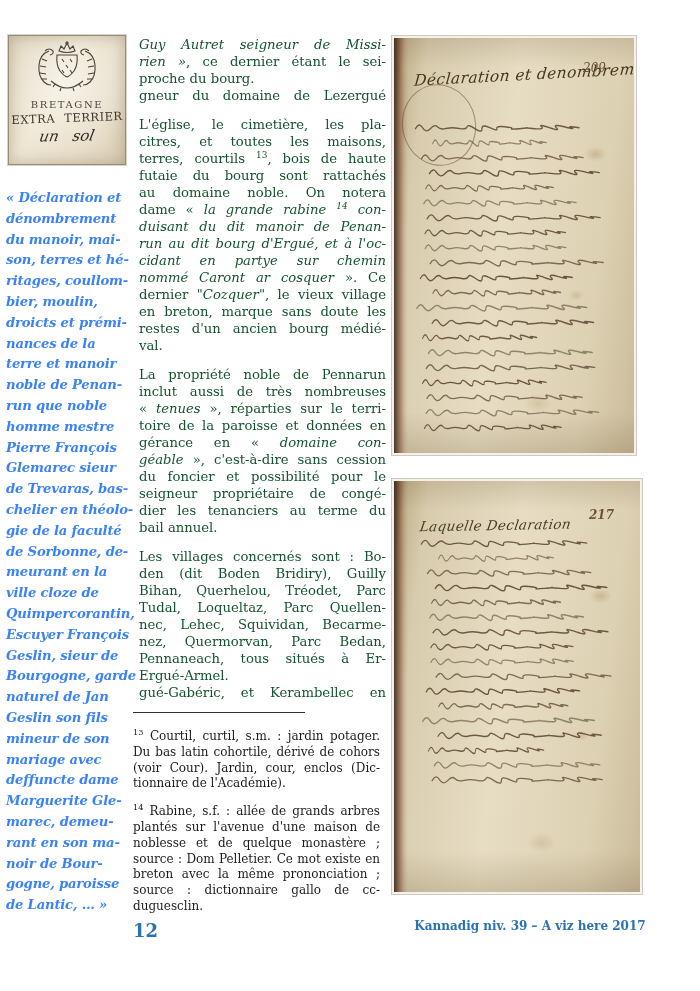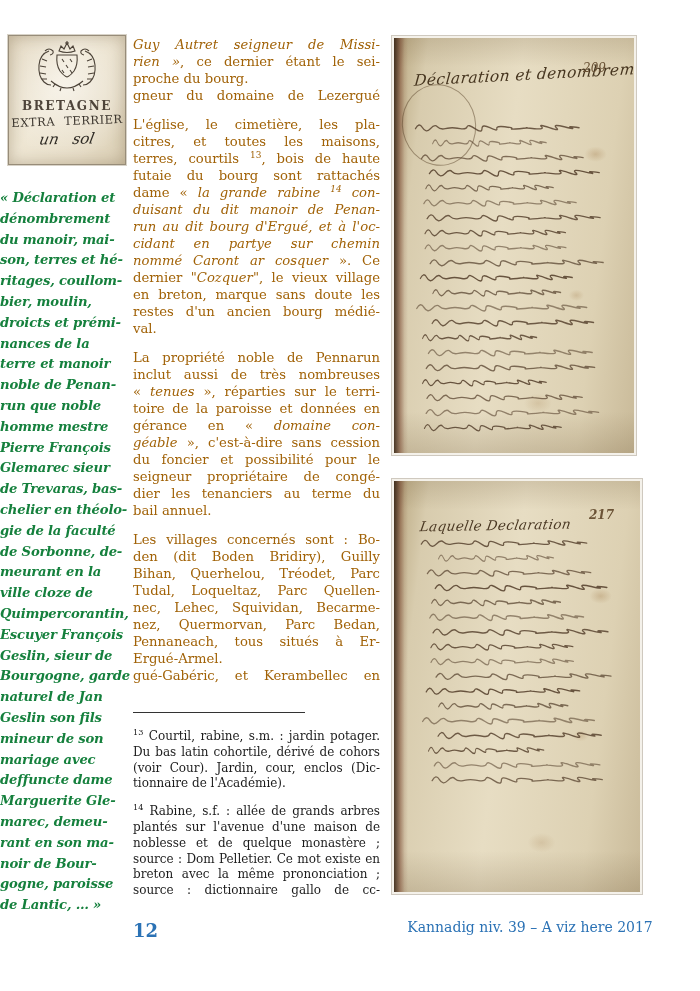--- a/index.html
+++ b/index.html
@@ -11,36 +11,36 @@
   .stamp{
     position:absolute;left:8px;top:35px;width:118px;height:130px;
     background:
       radial-gradient(90% 80% at 50% 40%, rgba(255,255,255,.5), transparent 70%),
       linear-gradient(120deg,#e2d7c0,#efe7d4 40%,#e6dcc6 75%,#d9cdb2);
     border:1px solid #978c79;
     box-shadow:inset 0 0 16px rgba(110,90,60,.35), 0 0 0 1px #d8d3c8;
     box-sizing:border-box;text-align:center;padding-top:3px;
   }
   .stamp svg{display:block;margin:0 auto;}
-  .stamp-region{font-size:12px;letter-spacing:1.6px;color:#4e443a;margin-top:-4px;font-weight:bold;}
+  .stamp-region{font-size:10px;letter-spacing:1.6px;color:#4e443a;margin-top:-4px;}
   .stamp-overprint{font-size:11.5px;color:#3a342c;letter-spacing:.5px;word-spacing:5px;
     transform:rotate(-2deg);margin-top:1px;font-variant:small-caps;}
   .stamp-value{font-size:15px;font-style:italic;color:#2f2b25;transform:skewX(-12deg) rotate(-1deg);
     word-spacing:9px;margin-top:2px;}
   
   .sidebar{
-    position:absolute;left:0;top:188px;width:124px;
-    color:#15803d;font-weight:bold;font-style:italic;
+    position:absolute;left:6px;top:188px;width:124px;
+    color:#3b82f6;font-weight:bold;font-style:italic;
     font-size:13.2px;line-height:20.8px;letter-spacing:-0.2px;
   }
   .sidebar .tl{text-align:left;text-align-last:left;white-space:nowrap;}
   
   .main-col{
-    position:absolute;left:133px;top:36px;width:247px;
-    font-size:13.2px;line-height:17px;color:#a16207;
+    position:absolute;left:139px;top:36px;width:247px;
+    font-size:13.2px;line-height:17px;color:#14532d;
   }
   .para{margin:0 0 12px;}
   .tl{text-align:justify;text-align-last:justify;}
   .tl.last{text-align-last:left;}
   .it{font-style:italic;}
   .sup{vertical-align:super;font-size:.68em;line-height:0;}
   
   .fnblock{position:absolute;left:133px;top:712px;width:247px;
     font-size:12px;line-height:15.8px;color:#1c1c1c;}
   .fnsep{width:172px;border-top:1.4px solid #333;margin:0 0 16px;}
@@ -67,21 +67,21 @@
     transform:rotate(-3deg) skewX(-8deg);}
   .ms-firstline{position:absolute;left:26px;top:36px;white-space:nowrap;
     font-size:13.5px;font-style:italic;color:#4a3823;letter-spacing:.4px;
     transform:rotate(-1deg) skewX(-10deg);}
   .flourish{position:absolute;left:8px;top:46px;width:72px;height:80px;border-radius:50%;
     border:1.5px solid rgba(92,70,44,.5);transform:rotate(-12deg);}
   .sq{position:absolute;inset:0;width:100%;height:100%;}
   
   .page-num{position:absolute;left:133px;top:920px;color:#2b72b5;font-weight:bold;font-size:18px;}
   .footer-right{position:absolute;left:370px;top:919px;width:320px;text-align:center;
-    color:#2b72b5;font-weight:normal;font-size:14px;}
+    color:#2b72b5;font-weight:bold;font-size:12px;}
   .hidden-defs{position:absolute;width:0;height:0;overflow:hidden;}
 </style>
 </head>
 <body>
 
 <svg class="hidden-defs" aria-hidden="true">
   <defs>
     <path id="sqpath" fill="none" stroke="#5a4531" stroke-width="1.4" stroke-linecap="round" d="M0 6 q4 -7 8 -1 t9 1 t8 -2 t9 2 t8 -1 t9 1 t8 -2 t9 2 t8 0 t9 -1 t8 1 t9 -2 t8 2 t9 0 t8 -1 t9 1 t8 -2 t9 1 t8 0 t9 -1 t8 1 t9 0"></path>
   </defs>
 </svg>
@@ -151,20 +151,21 @@
       <div class="tl"><span class="it">Guy Autret seigneur de Missi-</span></div>
       <div class="tl"><span class="it">rien »</span><span>, ce dernier étant le sei-</span></div>
       <div class="tl last"><span>proche du bourg.</span></div>
       <div class="tl"><span>gneur du domaine de Lezergué</span></div>
     </div>
   <div class="para">
       <div class="tl"><span>L'église, le cimetière, les pla-</span></div>
       <div class="tl"><span>citres, et toutes les maisons,</span></div>
       <div class="tl"><span>terres, courtils </span><span class="sup">13</span><span>, bois de haute</span></div>
       <div class="tl"><span>futaie du bourg sont rattachés</span></div>
+      <div class="tl"><span>au domaine noble. On notera</span></div>
       <div class="tl"><span>dame « </span><span class="it">la grande rabine </span><span class="it sup">14</span><span class="it"> con-</span></div>
       <div class="tl"><span class="it">duisant du dit manoir de Penan-</span></div>
       <div class="tl"><span class="it">run au dit bourg d'Ergué, et à l'oc-</span></div>
       <div class="tl"><span class="it">cidant en partye sur chemin</span></div>
       <div class="tl"><span class="it">nommé Caront ar cosquer</span><span> ». Ce</span></div>
       <div class="tl"><span>dernier "</span><span class="it">Cozquer</span><span>", le vieux village</span></div>
       <div class="tl"><span>en breton, marque sans doute les</span></div>
       <div class="tl"><span>restes d'un ancien bourg médié-</span></div>
       <div class="tl last"><span>val.</span></div>
     </div>
@@ -189,32 +190,33 @@
       <div class="tl"><span>nez, Quermorvan, Parc Bedan,</span></div>
       <div class="tl"><span>Pennaneach, tous situés à Er-</span></div>
       <div class="tl last"><span>Ergué-Armel.</span></div>
       <div class="tl"><span>gué-Gabéric, et Kerambellec en</span></div>
     </div>
 </div>
 
 <div class="fnblock">
   <div class="fnsep"></div>
   <div class="fn">
-      <div class="tl"><span class="sup">13</span><span> Courtil, rabine, s.m. : jardin potager.</span></div>
+      <div class="tl"><span class="sup">13</span><span> Courtil, curtil, s.m. : jardin potager.</span></div>
       <div class="tl"><span>Du bas latin cohortile, dérivé de cohors</span></div>
       <div class="tl"><span>(voir Cour). Jardin, cour, enclos (Dic-</span></div>
       <div class="tl last"><span>tionnaire de l'Académie).</span></div>
     </div>
   <div class="fn">
       <div class="tl"><span class="sup">14</span><span> Rabine, s.f. : allée de grands arbres</span></div>
       <div class="tl"><span>plantés sur l'avenue d'une maison de</span></div>
       <div class="tl"><span>noblesse et de quelque monastère ;</span></div>
       <div class="tl"><span>source : Dom Pelletier. Ce mot existe en</span></div>
       <div class="tl"><span>breton avec la même prononciation ;</span></div>
       <div class="tl"><span>source : dictionnaire gallo de cc-</span></div>
+      <div class="tl last"><span>duguesclin.</span></div>
     </div>
 </div>
 
 <div class="ms ms1">
   <div class="paper">
     <div class="spine"></div>
     <div class="flourish"></div>
     <svg class="sq" viewBox="0 0 246 421" preserveAspectRatio="none">
         <use href="#sqpath" transform="translate(22.0 86.0) scale(0.897 1)" opacity="0.86"></use>
         <use href="#sqpath" transform="translate(39.6 101.2) scale(0.623 1)" opacity="0.60"></use>

